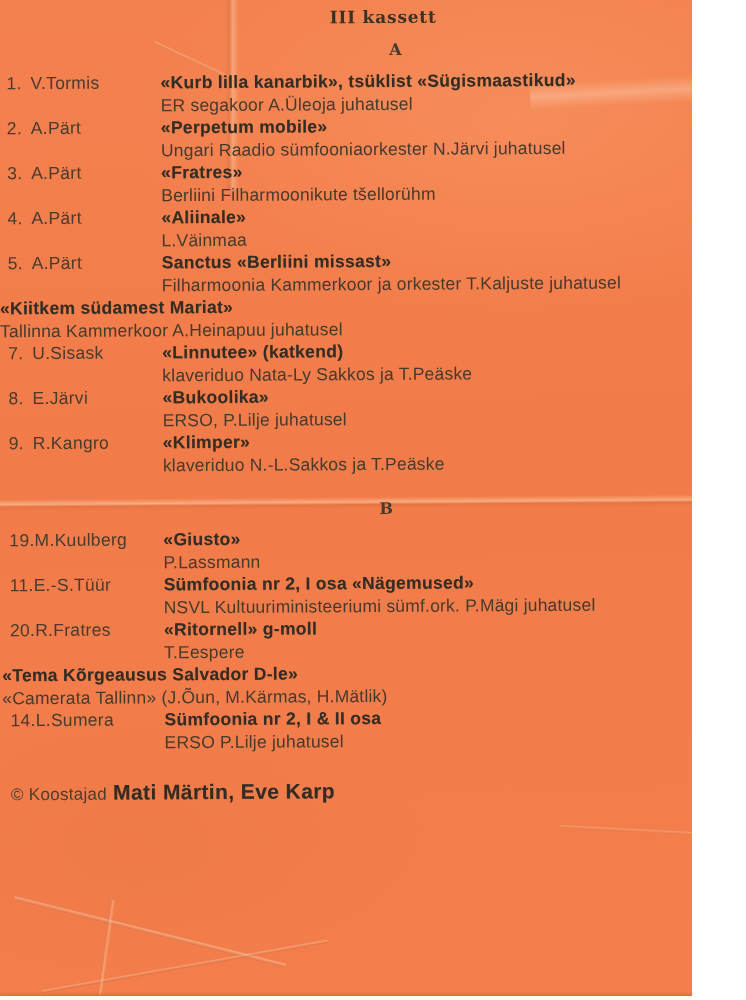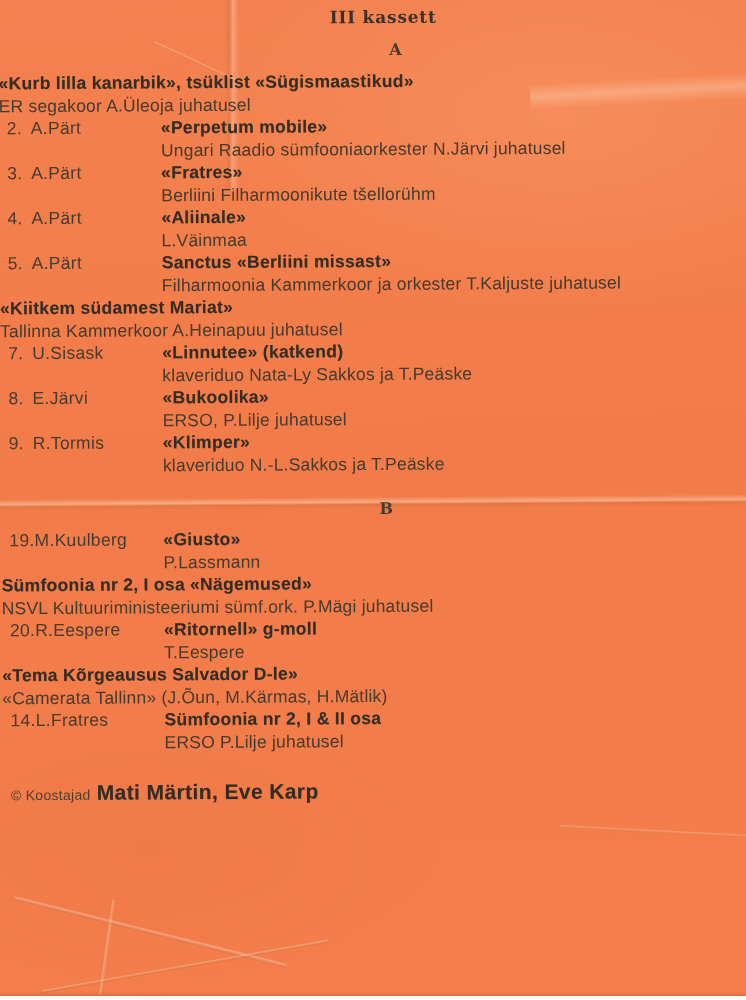--- a/index.html
+++ b/index.html
@@ -5,21 +5,21 @@
   html, body {
     margin: 0; padding: 0;
   }
   body {
     width: 746px; height: 1000px;
     font-family: "Liberation Sans", sans-serif;
     overflow: hidden;
   }
   .page {
     position: relative;
-    width: 746px; height: 1000px;
+    width: 692px; height: 1000px;
     background:
       radial-gradient(ellipse 600px 300px at 75% 12%, rgba(255,170,120,0.30), rgba(255,170,120,0) 65%),
       radial-gradient(ellipse 500px 260px at 20% 85%, rgba(200,90,40,0.10), rgba(200,90,40,0) 60%),
       linear-gradient(178deg, #f3814f 0%, #f27c49 45%, #f47f4c 100%);
     overflow: hidden;
   }
 
   
   .crease { position: absolute; pointer-events: none; }
   .crease-v-top {
@@ -118,21 +118,21 @@
     color: #453a2e;
     letter-spacing: 0.2px;
   }
 
   .footer {
     margin-top: 27px;
     padding-left: 8px;
     white-space: nowrap;
   }
   .credit-prefix {
-    font-size: 14px;
+    font-size: 17px;
     color: #4a3d30;
     letter-spacing: 0.3px;
     margin-top: 44px;
   }
   .credit-names {
     font-size: 21px;
     font-weight: bold;
     color: #332c24;
     letter-spacing: 0.4px;
     margin-left: 6px;
@@ -156,20 +156,21 @@
   <div class="content">
 
     <div class="doc-header">
       <h1 class="doc-title">III kassett</h1>
       <div class="side-label side-a-label">A</div>
     </div>
 
     <div class="track-list">
 
       <div class="track">
+        <div class="track-left"><span class="track-num">1.</span><span>V.Tormis</span></div>
         <div class="track-right">
           <div class="track-title">«Kurb lilla kanarbik», tsüklist «Sügismaastikud»</div>
           <div class="track-performers">ER segakoor A.Üleoja juhatusel</div>
         </div>
       </div>
 
       <div class="track">
         <div class="track-left"><span class="track-num">2.</span><span>A.Pärt</span></div>
         <div class="track-right">
           <div class="track-title">«Perpetum mobile»</div>
@@ -218,21 +219,21 @@
 
       <div class="track">
         <div class="track-left"><span class="track-num">8.</span><span>E.Järvi</span></div>
         <div class="track-right">
           <div class="track-title">«Bukoolika»</div>
           <div class="track-performers">ERSO, P.Lilje juhatusel</div>
         </div>
       </div>
 
       <div class="track">
-        <div class="track-left"><span class="track-num">9.</span><span>R.Tormis</span></div>
+        <div class="track-left"><span class="track-num">9.</span><span>R.Kangro</span></div>
         <div class="track-right">
           <div class="track-title">«Klimper»</div>
           <div class="track-performers">klaveriduo N.-L.Sakkos ja T.Peäske</div>
         </div>
       </div>
 
     </div>
 
     <div class="side-label side-b-label">B</div>
 
@@ -240,43 +241,44 @@
 
       <div class="track">
         <div class="track-left"><span class="track-num">19.</span><span>M.Kuulberg</span></div>
         <div class="track-right">
           <div class="track-title">«Giusto»</div>
           <div class="track-performers">P.Lassmann</div>
         </div>
       </div>
 
       <div class="track">
+        <div class="track-left"><span class="track-num">11.</span><span>E.-S.Tüür</span></div>
         <div class="track-right">
           <div class="track-title">Sümfoonia nr 2, I osa «Nägemused»</div>
           <div class="track-performers">NSVL Kultuuriministeeriumi sümf.ork. P.Mägi juhatusel</div>
         </div>
       </div>
 
       <div class="track">
-        <div class="track-left"><span class="track-num">20.</span><span>R.Eespere</span></div>
+        <div class="track-left"><span class="track-num">20.</span><span>R.Fratres</span></div>
         <div class="track-right">
           <div class="track-title">«Ritornell» g-moll</div>
           <div class="track-performers">T.Eespere</div>
         </div>
       </div>
 
       <div class="track">
         <div class="track-right">
           <div class="track-title">«Tema Kõrgeausus Salvador D-le»</div>
           <div class="track-performers">«Camerata Tallinn» (J.Õun, M.Kärmas, H.Mätlik)</div>
         </div>
       </div>
 
       <div class="track">
-        <div class="track-left"><span class="track-num">14.</span><span>L.Fratres</span></div>
+        <div class="track-left"><span class="track-num">14.</span><span>L.Sumera</span></div>
         <div class="track-right">
           <div class="track-title">Sümfoonia nr 2, I &amp; II osa</div>
           <div class="track-performers">ERSO P.Lilje juhatusel</div>
         </div>
       </div>
 
     </div>
 
     <div class="footer">
       <span class="credit-prefix">© Koostajad</span><span class="credit-names">Mati Märtin, Eve Karp</span>

